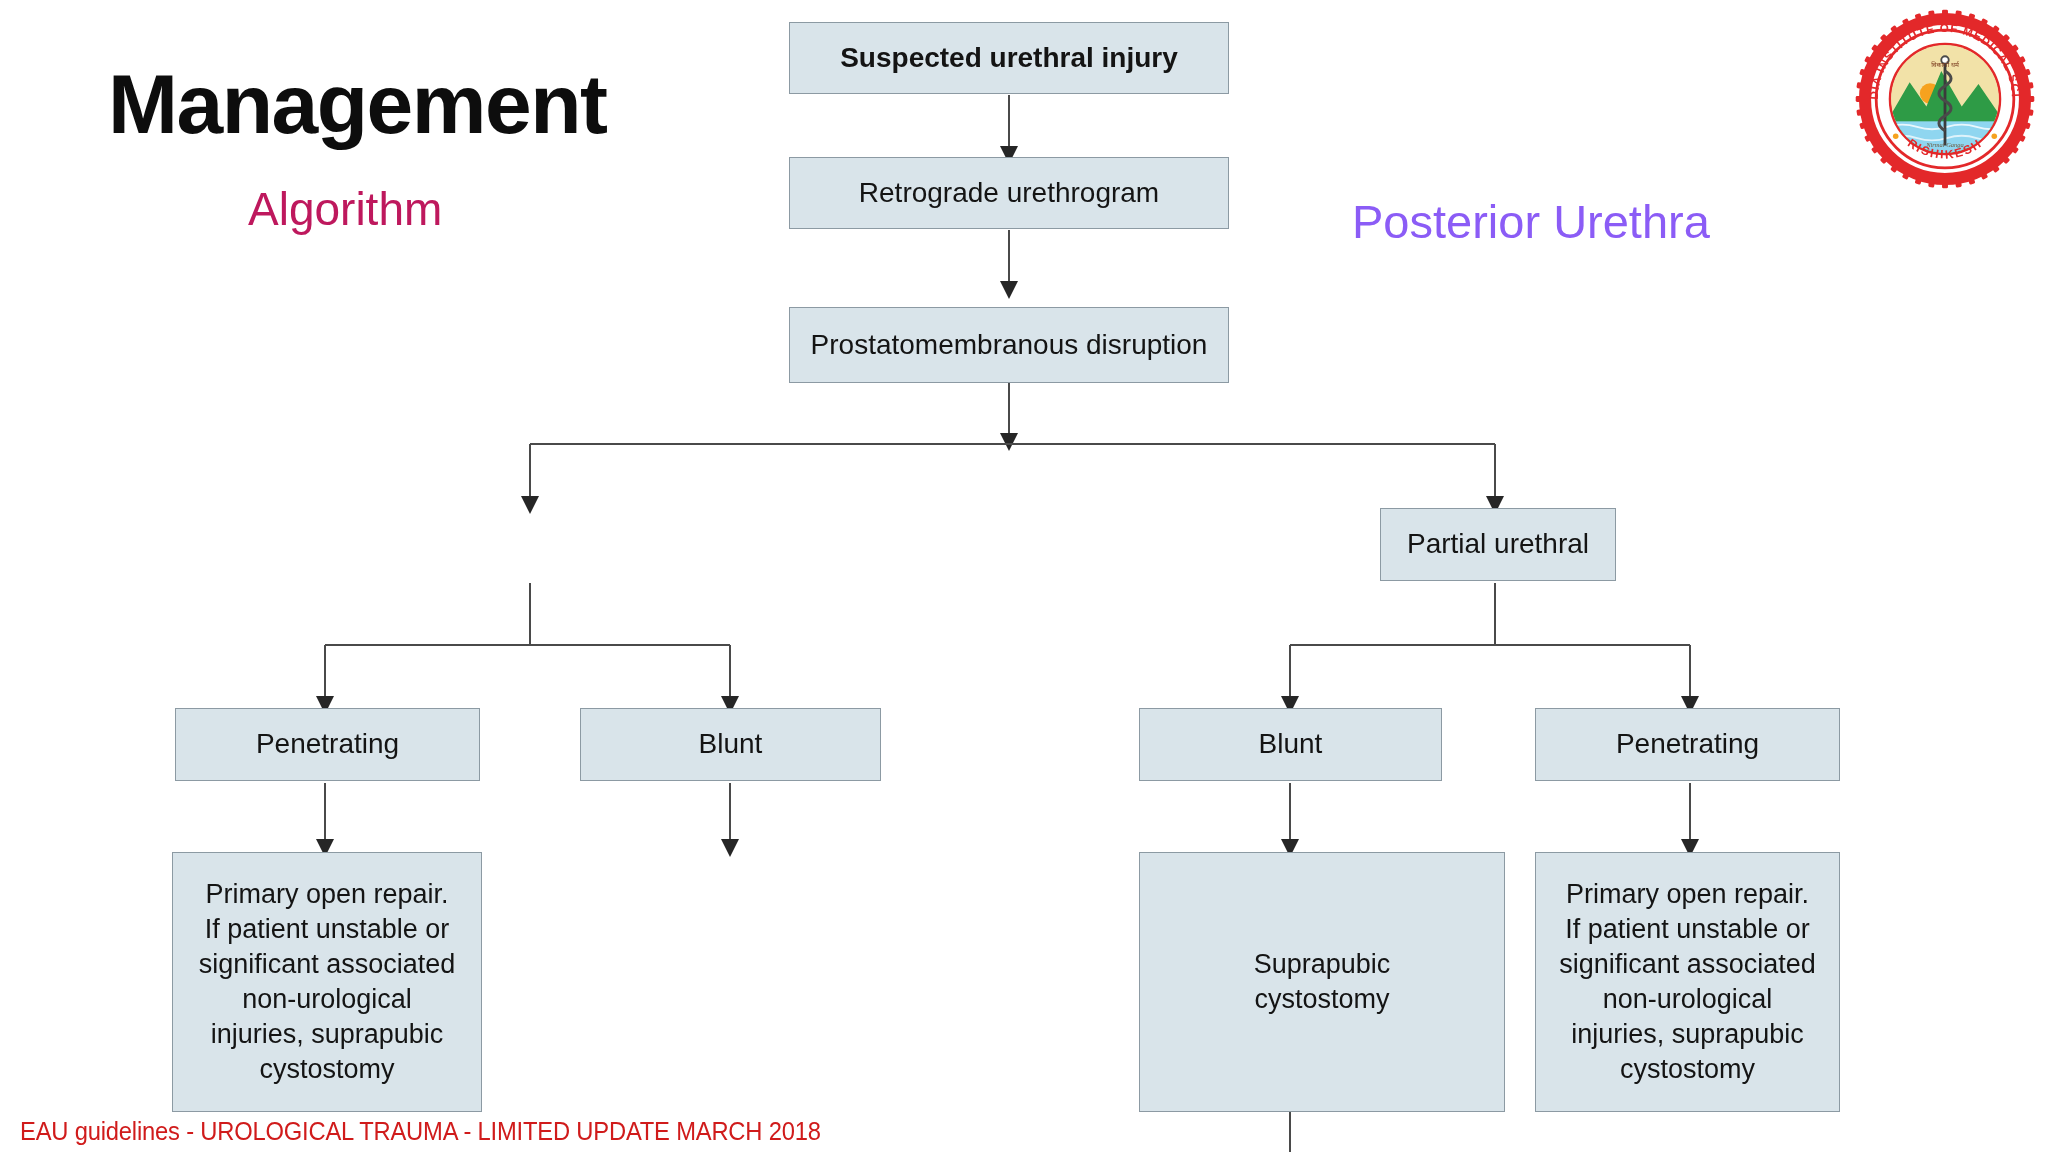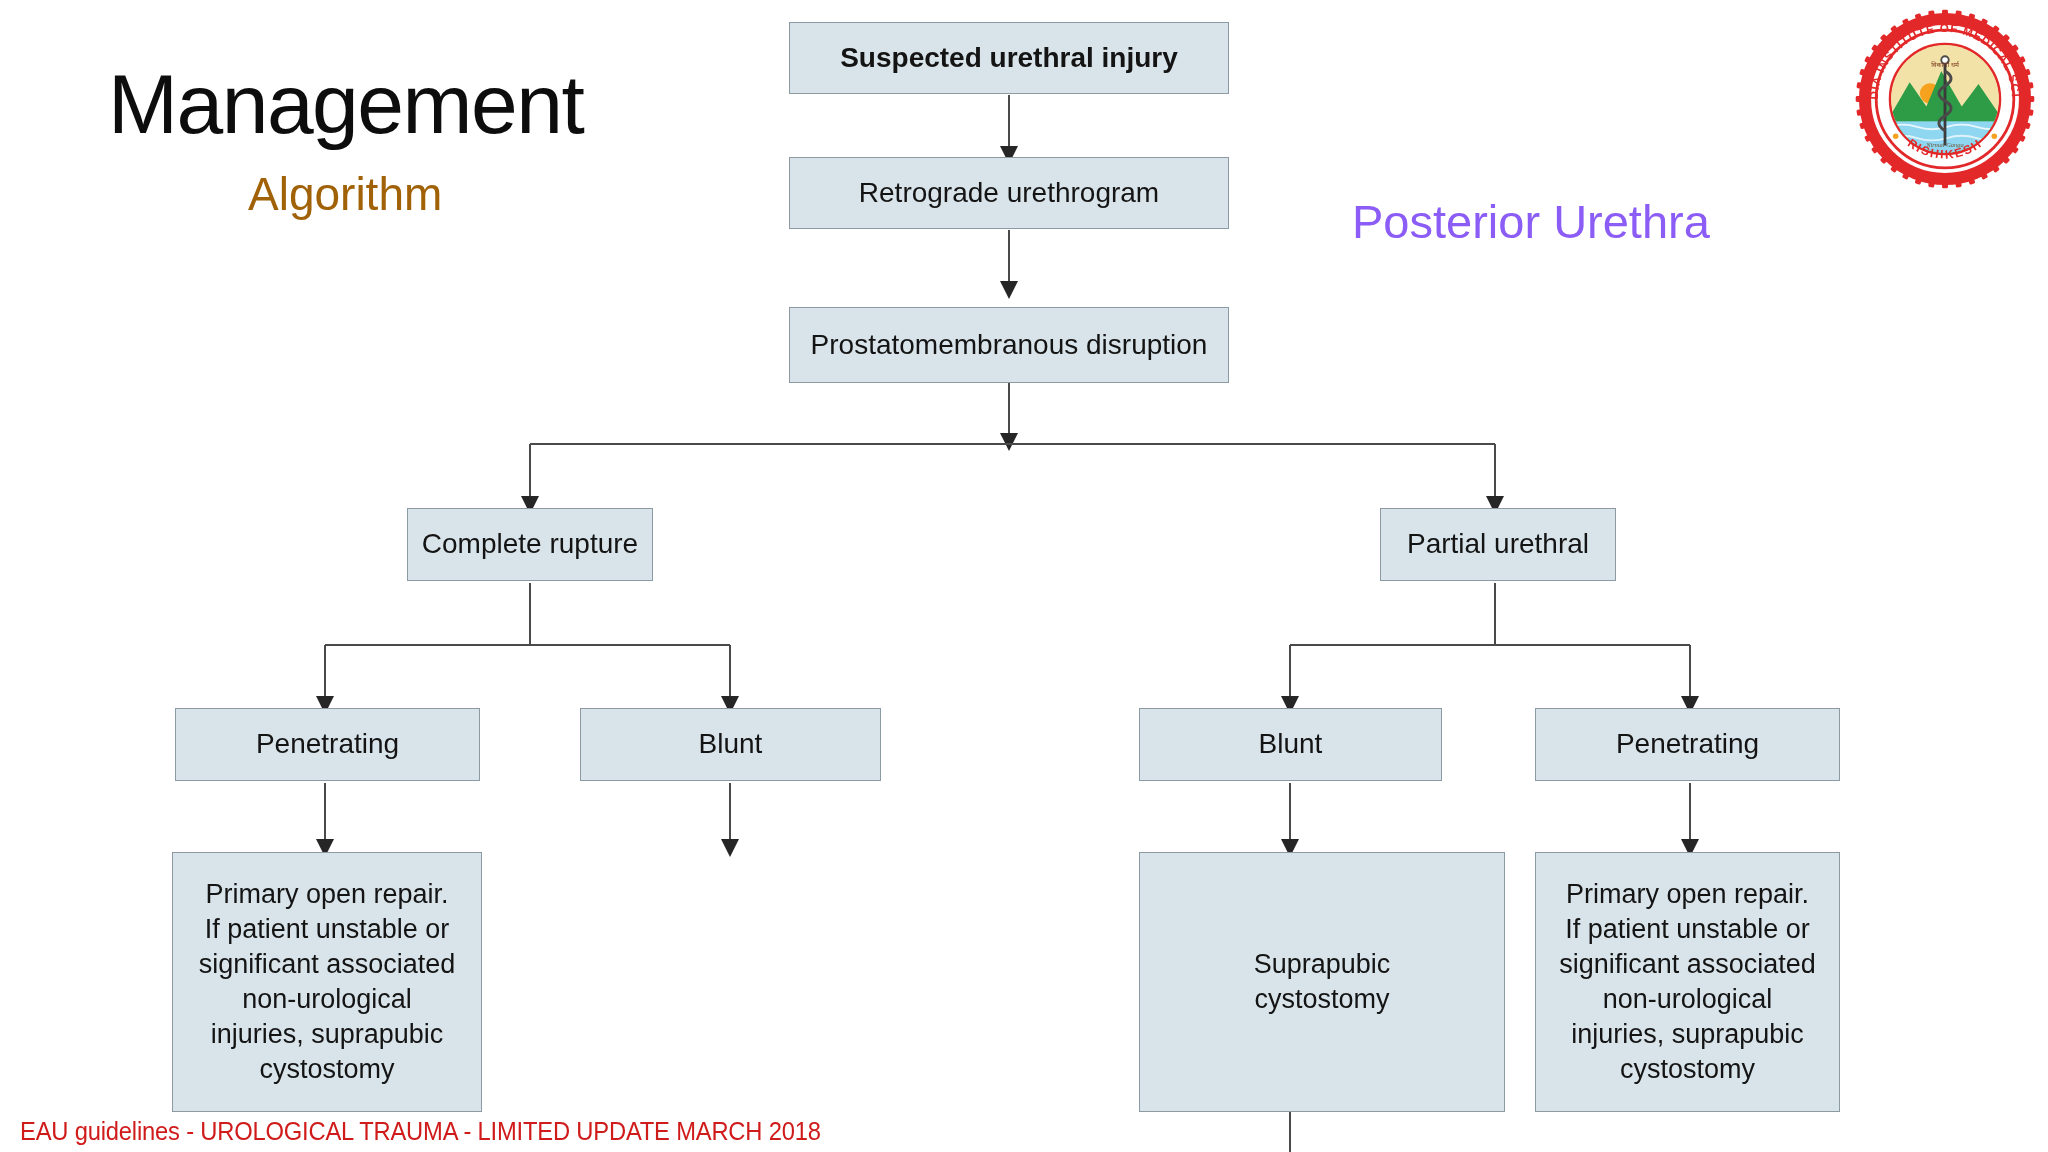--- a/index.html
+++ b/index.html
@@ -21,34 +21,34 @@
     inset: 0;
     width: 2048px;
     height: 1152px;
   }
   
   #title-management {
     position: absolute;
     left: 108px;
     top: 62px;
     font-size: 84px;
-    font-weight: 400;
+    font-weight: 700;
     letter-spacing: -1.5px;
     line-height: 1;
     color: #0d0d0d;
     white-space: nowrap;
   }
   #title-algorithm {
     position: absolute;
     left: 248px;
-    top: 171px;
+    top: 186px;
     font-size: 46px;
     font-weight: 400;
     line-height: 1;
-    color: #a16207;
+    color: #be185d;
     white-space: nowrap;
   }
   #subtitle-posterior {
     position: absolute;
     left: 1352px;
     top: 198px;
     font-size: 47px;
     font-weight: 400;
     line-height: 1;
     color: #8b5cf6;
@@ -153,21 +153,20 @@
   <div id="subtitle-posterior">Posterior Urethra</div>
 
   <div id="footer-citation">EAU guidelines - UROLOGICAL TRAUMA - LIMITED UPDATE MARCH 2018</div>
 
   <div class="node bold" style="left:789px; top:22px; width:440px; height:72px;">Suspected urethral injury</div>
 
   <div class="node" style="left:789px; top:157px; width:440px; height:72px;">Retrograde urethrogram</div>
 
   <div class="node" style="left:789px; top:292px; width:440px; height:76px;margin-top:15px;">Prostatomembranous disruption</div>
 
-  <div class="node" style="left:407px; top:508px; width:246px; height:73px;">Complete rupture</div>
 
   <div class="node" style="left:1380px; top:508px; width:236px; height:73px;">Partial urethral</div>
 
   <div class="node" style="left:175px; top:708px; width:305px; height:73px;">Penetrating</div>
 
   <div class="node" style="left:580px; top:708px; width:301px; height:73px;">Blunt</div>
 
   <div class="node" style="left:1139px; top:708px; width:303px; height:73px;">Blunt</div>
 
   <div class="node" style="left:1535px; top:708px; width:305px; height:73px;">Penetrating</div>

